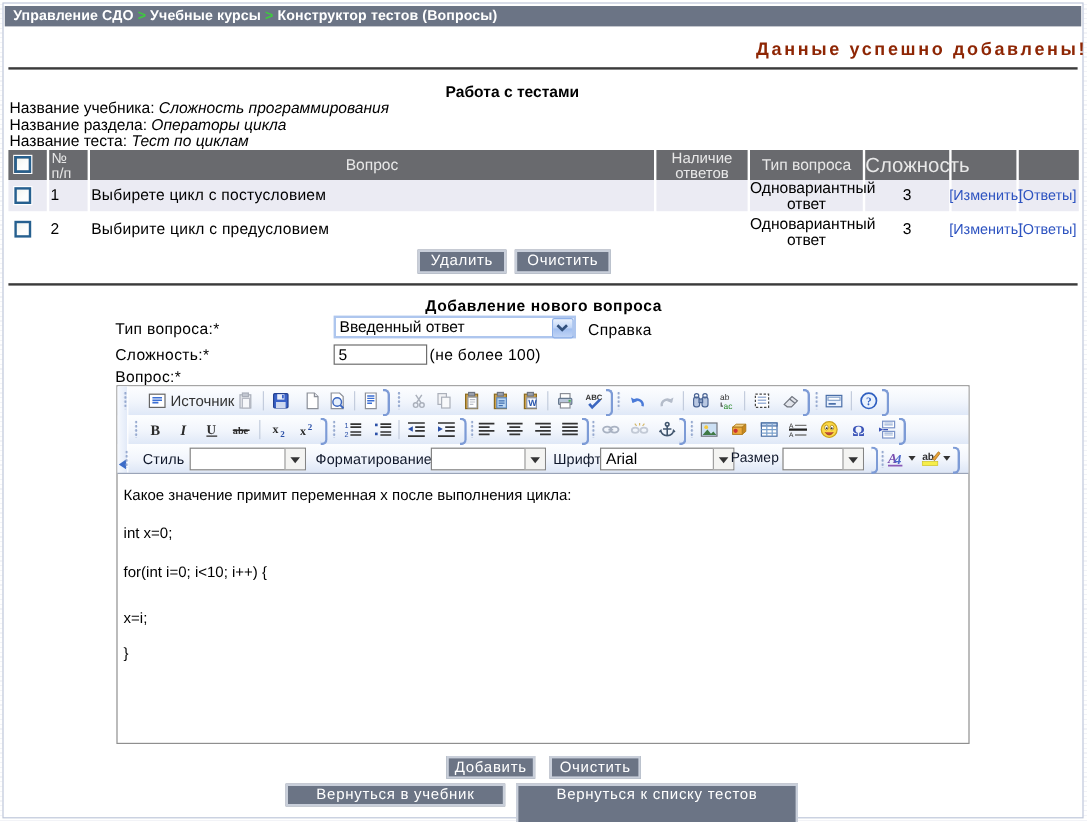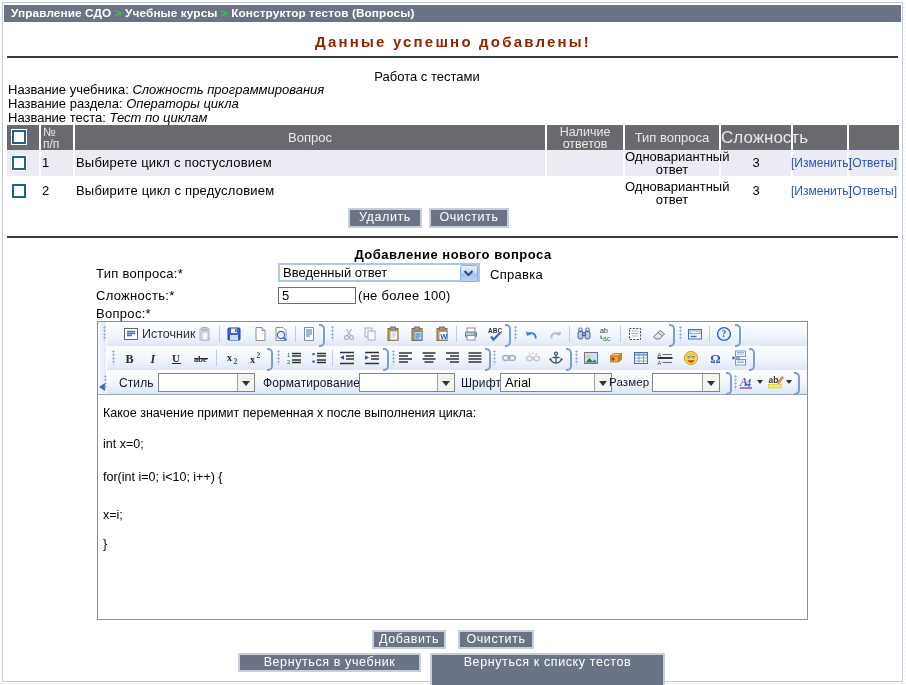--- a/index.html
+++ b/index.html
@@ -24,23 +24,23 @@
 .tsel .ar{position:absolute;right:0;top:0;width:16px;height:17px;background:#f4f4f2;
  border-left:1px solid #a0a0a0}
 .tsel .ar:after{content:"";position:absolute;left:4px;top:7px;border:4px solid transparent;
  border-top:5px solid #333}
 .tlbl{position:absolute;font-size:12px;color:#0f172a;letter-spacing:0.1px}
 .dar{position:absolute;width:0;height:0;border:3.5px solid transparent;border-top:4.5px solid #333}
 </style></head><body>
 
 <div class="abs" style="left:2px;top:2px;width:899px;height:678px;border:1px solid #bfc7da;background:#fff"></div>
 <div class="abs" style="left:4px;top:5px;width:897px;height:17px;background:#6b7485;color:#fff;font-weight:bold;font-size:11.8px;line-height:17px;padding-left:7px;box-sizing:border-box;letter-spacing:0.1px">Управление СДО <span style="color:#3ecb3e">&gt;</span> Учебные курсы <span style="color:#3ecb3e">&gt;</span> Конструктор тестов (Вопросы)</div>
-<div class="abs" style="left:0;top:33px;width:906px;text-align:center;color:#8e2604;font-weight:bold;font-size:15px;letter-spacing:2.2px">Данные успешно добавлены!</div>
+<div class="abs" style="left:0;top:33px;width:906px;text-align:right;color:#8e2604;font-weight:bold;font-size:15px;letter-spacing:2.2px">Данные успешно добавлены!</div>
 <div class="abs" style="left:7px;top:56px;width:891px;height:2px;background:#3b3b3b"></div>
-<div class="abs" style="left:0;top:69px;width:854px;text-align:center;font-weight:normal;font-size:13px">Работа с тестами</div>
+<div class="abs" style="left:0;top:69px;width:854px;text-align:center;font-weight:bold;font-size:13px">Работа с тестами</div>
 <div class="abs" style="left:8px;top:83px;font-size:13px;line-height:14px">Название учебника: <i>Сложность программирования</i><br>Название раздела: <i>Операторы цикла</i><br>Название теста: <i>Тест по циклам</i></div>
 <div class="hdc" style="left:7px;top:125px;width:32px;height:25px"></div>
 <div class="hdc" style="left:41px;top:125px;width:32px;height:25px"></div>
 <div class="hdc" style="left:75px;top:125px;width:470px;height:25px"></div>
 <div class="hdc" style="left:547px;top:125px;width:76px;height:25px"></div>
 <div class="hdc" style="left:625px;top:125px;width:94px;height:25px"></div>
 <div class="hdc" style="left:721px;top:125px;width:70px;height:25px"></div>
 <div class="hdc" style="left:793px;top:125px;width:54px;height:25px"></div>
 <div class="hdc" style="left:849px;top:125px;width:50px;height:25px"></div>
 <div class="cb" style="left:12px;top:130px"></div>

